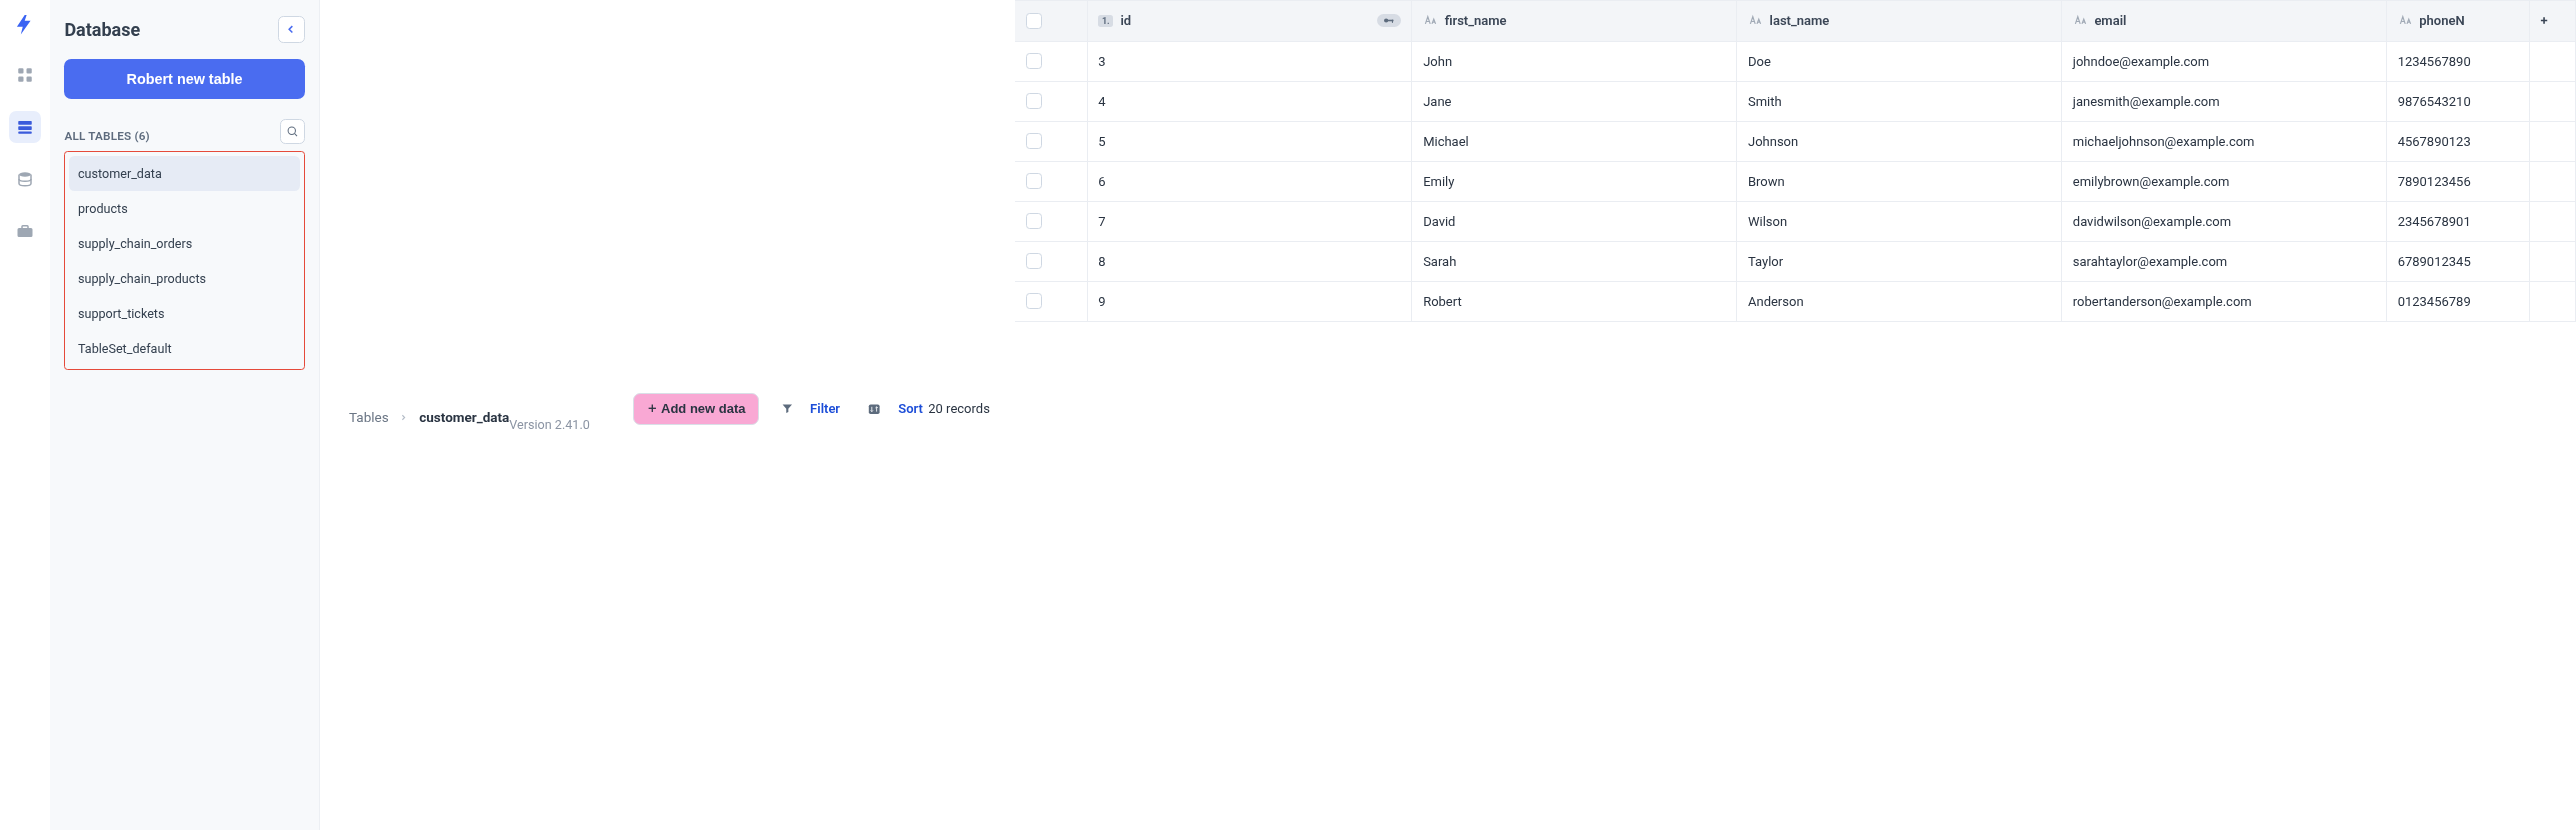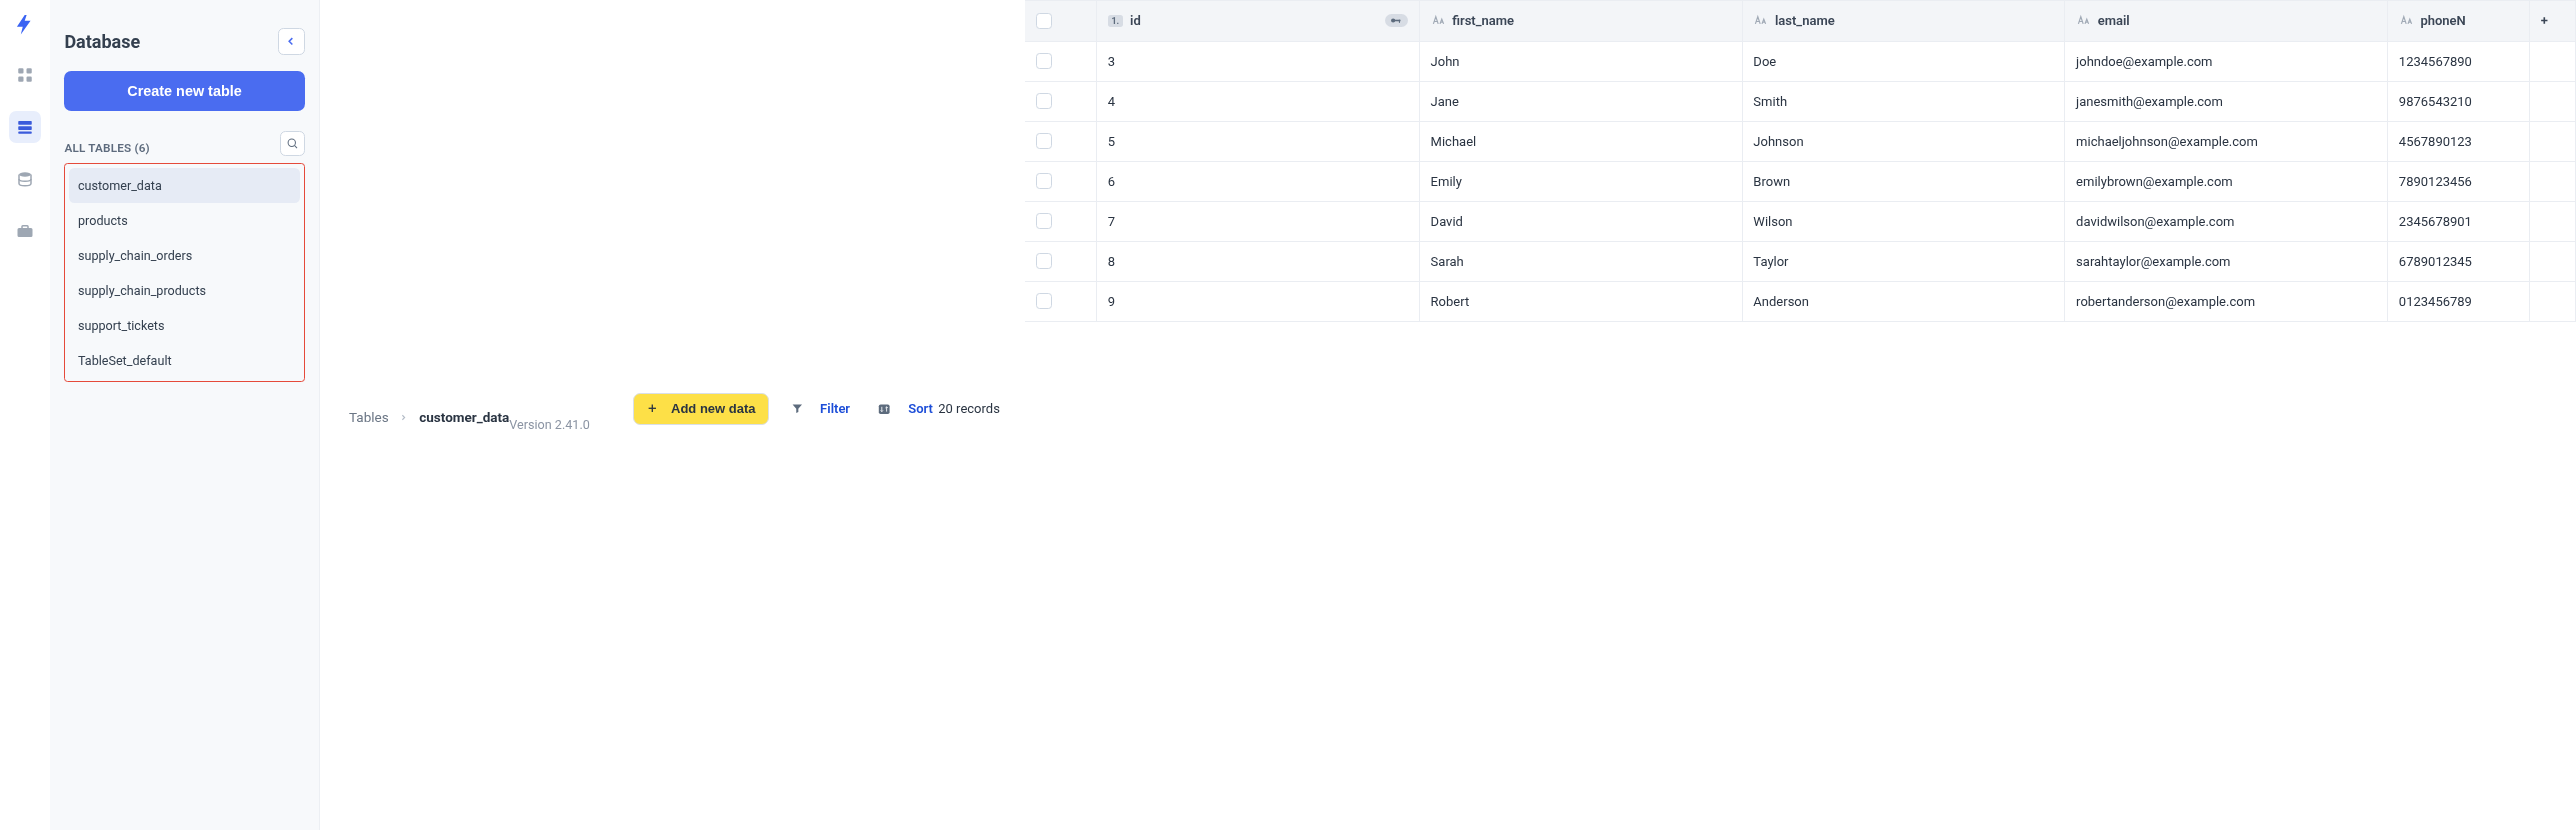--- a/index.html
+++ b/index.html
@@ -40,21 +40,20 @@
 .sidebar {
   width: 270px;
   background: #f7f9fb;
   border-right: 0.9px solid #eceff3;
   padding: 16px 14.4px 0 14.4px;
   flex-shrink: 0;
 }
 .sidebar-header {
   display: flex; align-items: center; justify-content: space-between;
   margin-bottom: 16px;
-  margin-top: 12px;
 }
 .sidebar-title {
   font-size: 18px;
   font-weight: 700;
   color: #34404f;
 }
 .collapse-btn {
   width: 27px; height: 27px;
   border: 0.9px solid #cfd8e3;
   border-radius: 5.4px;
@@ -135,25 +134,25 @@
 .version { color: #8b94a3; font-size: 12.6px; margin-top: 16px; }
 .toolbar {
   display: flex;
   align-items: center;
   justify-content: space-between;
   padding: 0 25px 12.6px 18px;
 }
 .toolbar-left { display: flex; gap: 16px; align-items: center; }
 .add-data-btn {
   border: 0.9px solid #d9dfe7;
-  background: #fde047;
+  background: #f9a8d4;
   border-radius: 7.2px;
   height: 32px;
   padding: 0 12.6px;
-  display: flex; align-items: center; gap: 12px;
+  display: flex; align-items: center; gap: 2px;
   font-weight: 600;
   font-size: 13px;
   color: #2a3442;
   cursor: pointer;
 }
 .tb-item {
   display: flex; align-items: center; gap: 17px;
   font-weight: 600;
   font-size: 13px;
   color: #1d4ed8;
@@ -267,21 +266,21 @@
 
   <div class="sidebar">
     <div class="sidebar-header">
       <div class="sidebar-title">Database</div>
       <div class="collapse-btn">
         <svg width="12.6" height="12.6" viewBox="0 0 24 24" fill="none" stroke="currentColor" stroke-width="3">
             <polyline points="14 6 8 12 14 18"></polyline>
           </svg>
       </div>
     </div>
-    <button class="create-btn">Create new table</button>
+    <button class="create-btn">Robert new table</button>
     <div class="all-tables-row">
       <span class="all-tables-label">ALL TABLES (6)</span>
       <div class="search-table-btn">
         <svg width="12.6" height="12.6" viewBox="0 0 24 24" fill="none" stroke="currentColor" stroke-width="2">
             <circle cx="11" cy="11" r="7"></circle>
             <line x1="21" y1="21" x2="16.5" y2="16.5"></line>
           </svg>
       </div>
     </div>
     <div class="table-list-box" id="tables-list">

